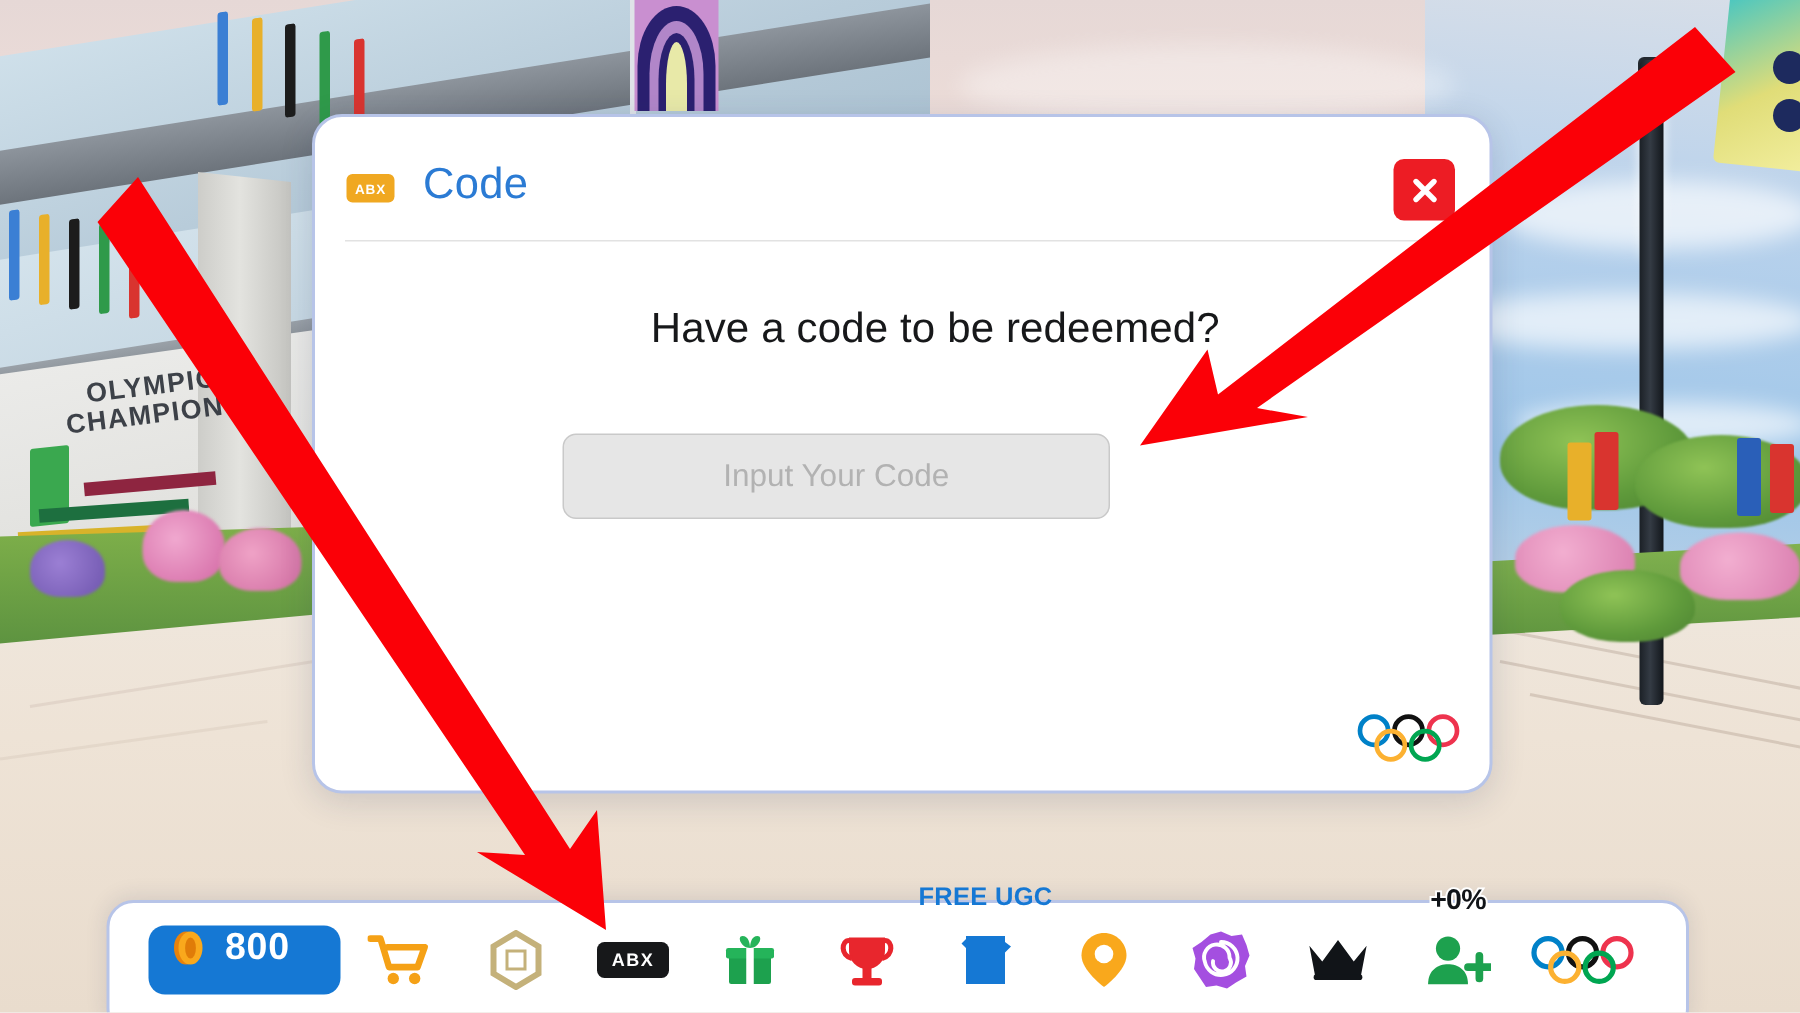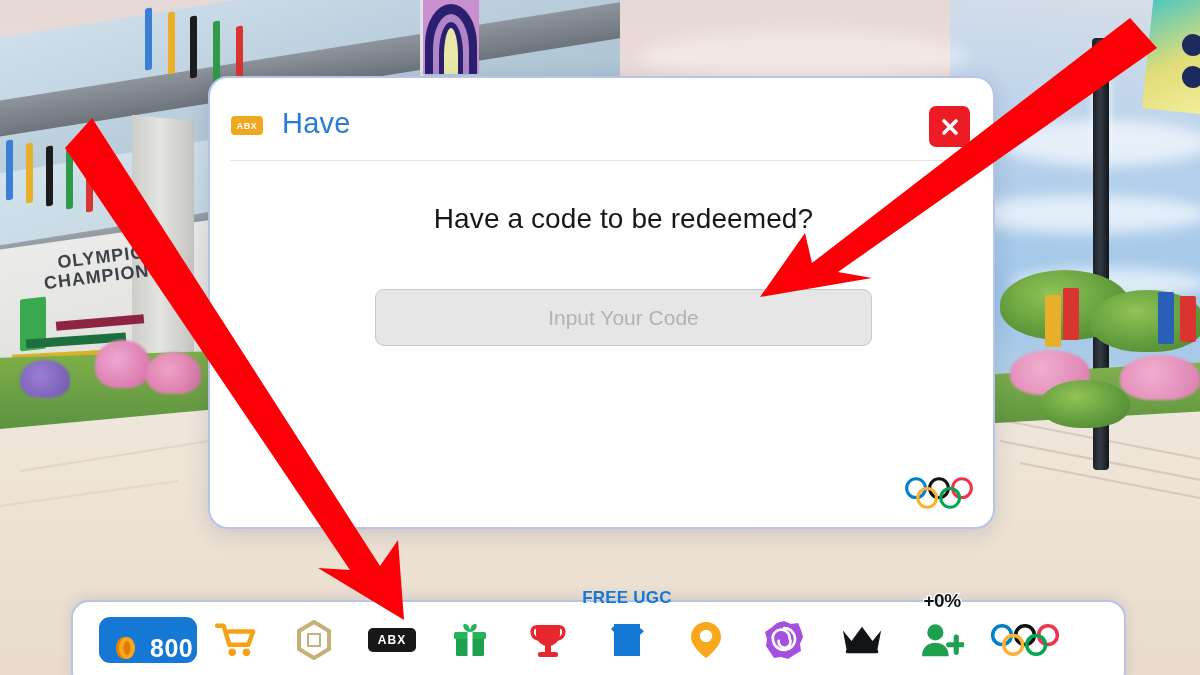--- a/index.html
+++ b/index.html
@@ -244,21 +244,21 @@
     text-align: center;
     font-size: 28px;
     color: #17181a;
     letter-spacing: 0.1px;
     padding-left: 44px;
   }
 
   .code-input {
     position: absolute;
     left: 165px; top: 211px;
-    width: 497px; height: 57px;
+    width: 365px; height: 57px;
     background: #e6e6e6;
     border: 1px solid #c9c9c9;
     border-radius: 9px;
     font-family: "Liberation Sans", sans-serif;
     font-size: 21px;
     color: #3b3b3b;
     text-align: center;
     outline: none;
   }
   .code-input::placeholder { color: #b2b2b2; }
@@ -318,24 +318,24 @@
     position: relative;
     flex: 0 0 auto;
     display: flex;
     align-items: center;
     justify-content: center;
     height: 76px;
     cursor: pointer;
   }
   .coin-pill {
     margin-left: 26px;
-    width: 98px; height: 46px;
+    width: 128px; height: 46px;
     background: #1578d4;
     border-radius: 11px;
-    display: flex; align-items: flex-end;
+    display: flex; align-items: flex-start;
     gap: 9px;
     padding-left: 12px;
   }
   .coin-count {
     color: #ffffff;
     font-size: 25px;
     font-weight: bold;
     letter-spacing: 0.5px;
   }
   .abx-chip {
@@ -461,21 +461,21 @@
     <div class="mini-banner" style="left:1180px;top:296px;background:#d9342f;height:46px;"></div>
 
     <div class="flower-bed" style="left:1010px;top:350px;width:80px;height:45px;background:radial-gradient(circle at 40% 40%,#f2aed0,#d97cae);"></div>
     <div class="flower-bed" style="left:1120px;top:355px;width:80px;height:45px;background:radial-gradient(circle at 40% 40%,#f2aed0,#d97cae);"></div>
     <div class="tree" style="left:1040px;top:380px;width:90px;height:48px;"></div>
   </div>
 
   <div class="modal">
     <div class="modal-head">
       <div class="abx-badge-title">ABX</div>
-      <div class="modal-title">Have</div>
+      <div class="modal-title">Code</div>
       <button class="close-btn">
         <svg width="22" height="22" viewBox="0 0 22 22">
           <path d="M5 5 L17 17 M17 5 L5 17" stroke="#ffffff" stroke-width="3.6" stroke-linecap="round"></path>
         </svg>
       </button>
       <div class="modal-divider"></div>
     </div>
 
     <div class="modal-question">Have a code to be redeemed?</div>
 

